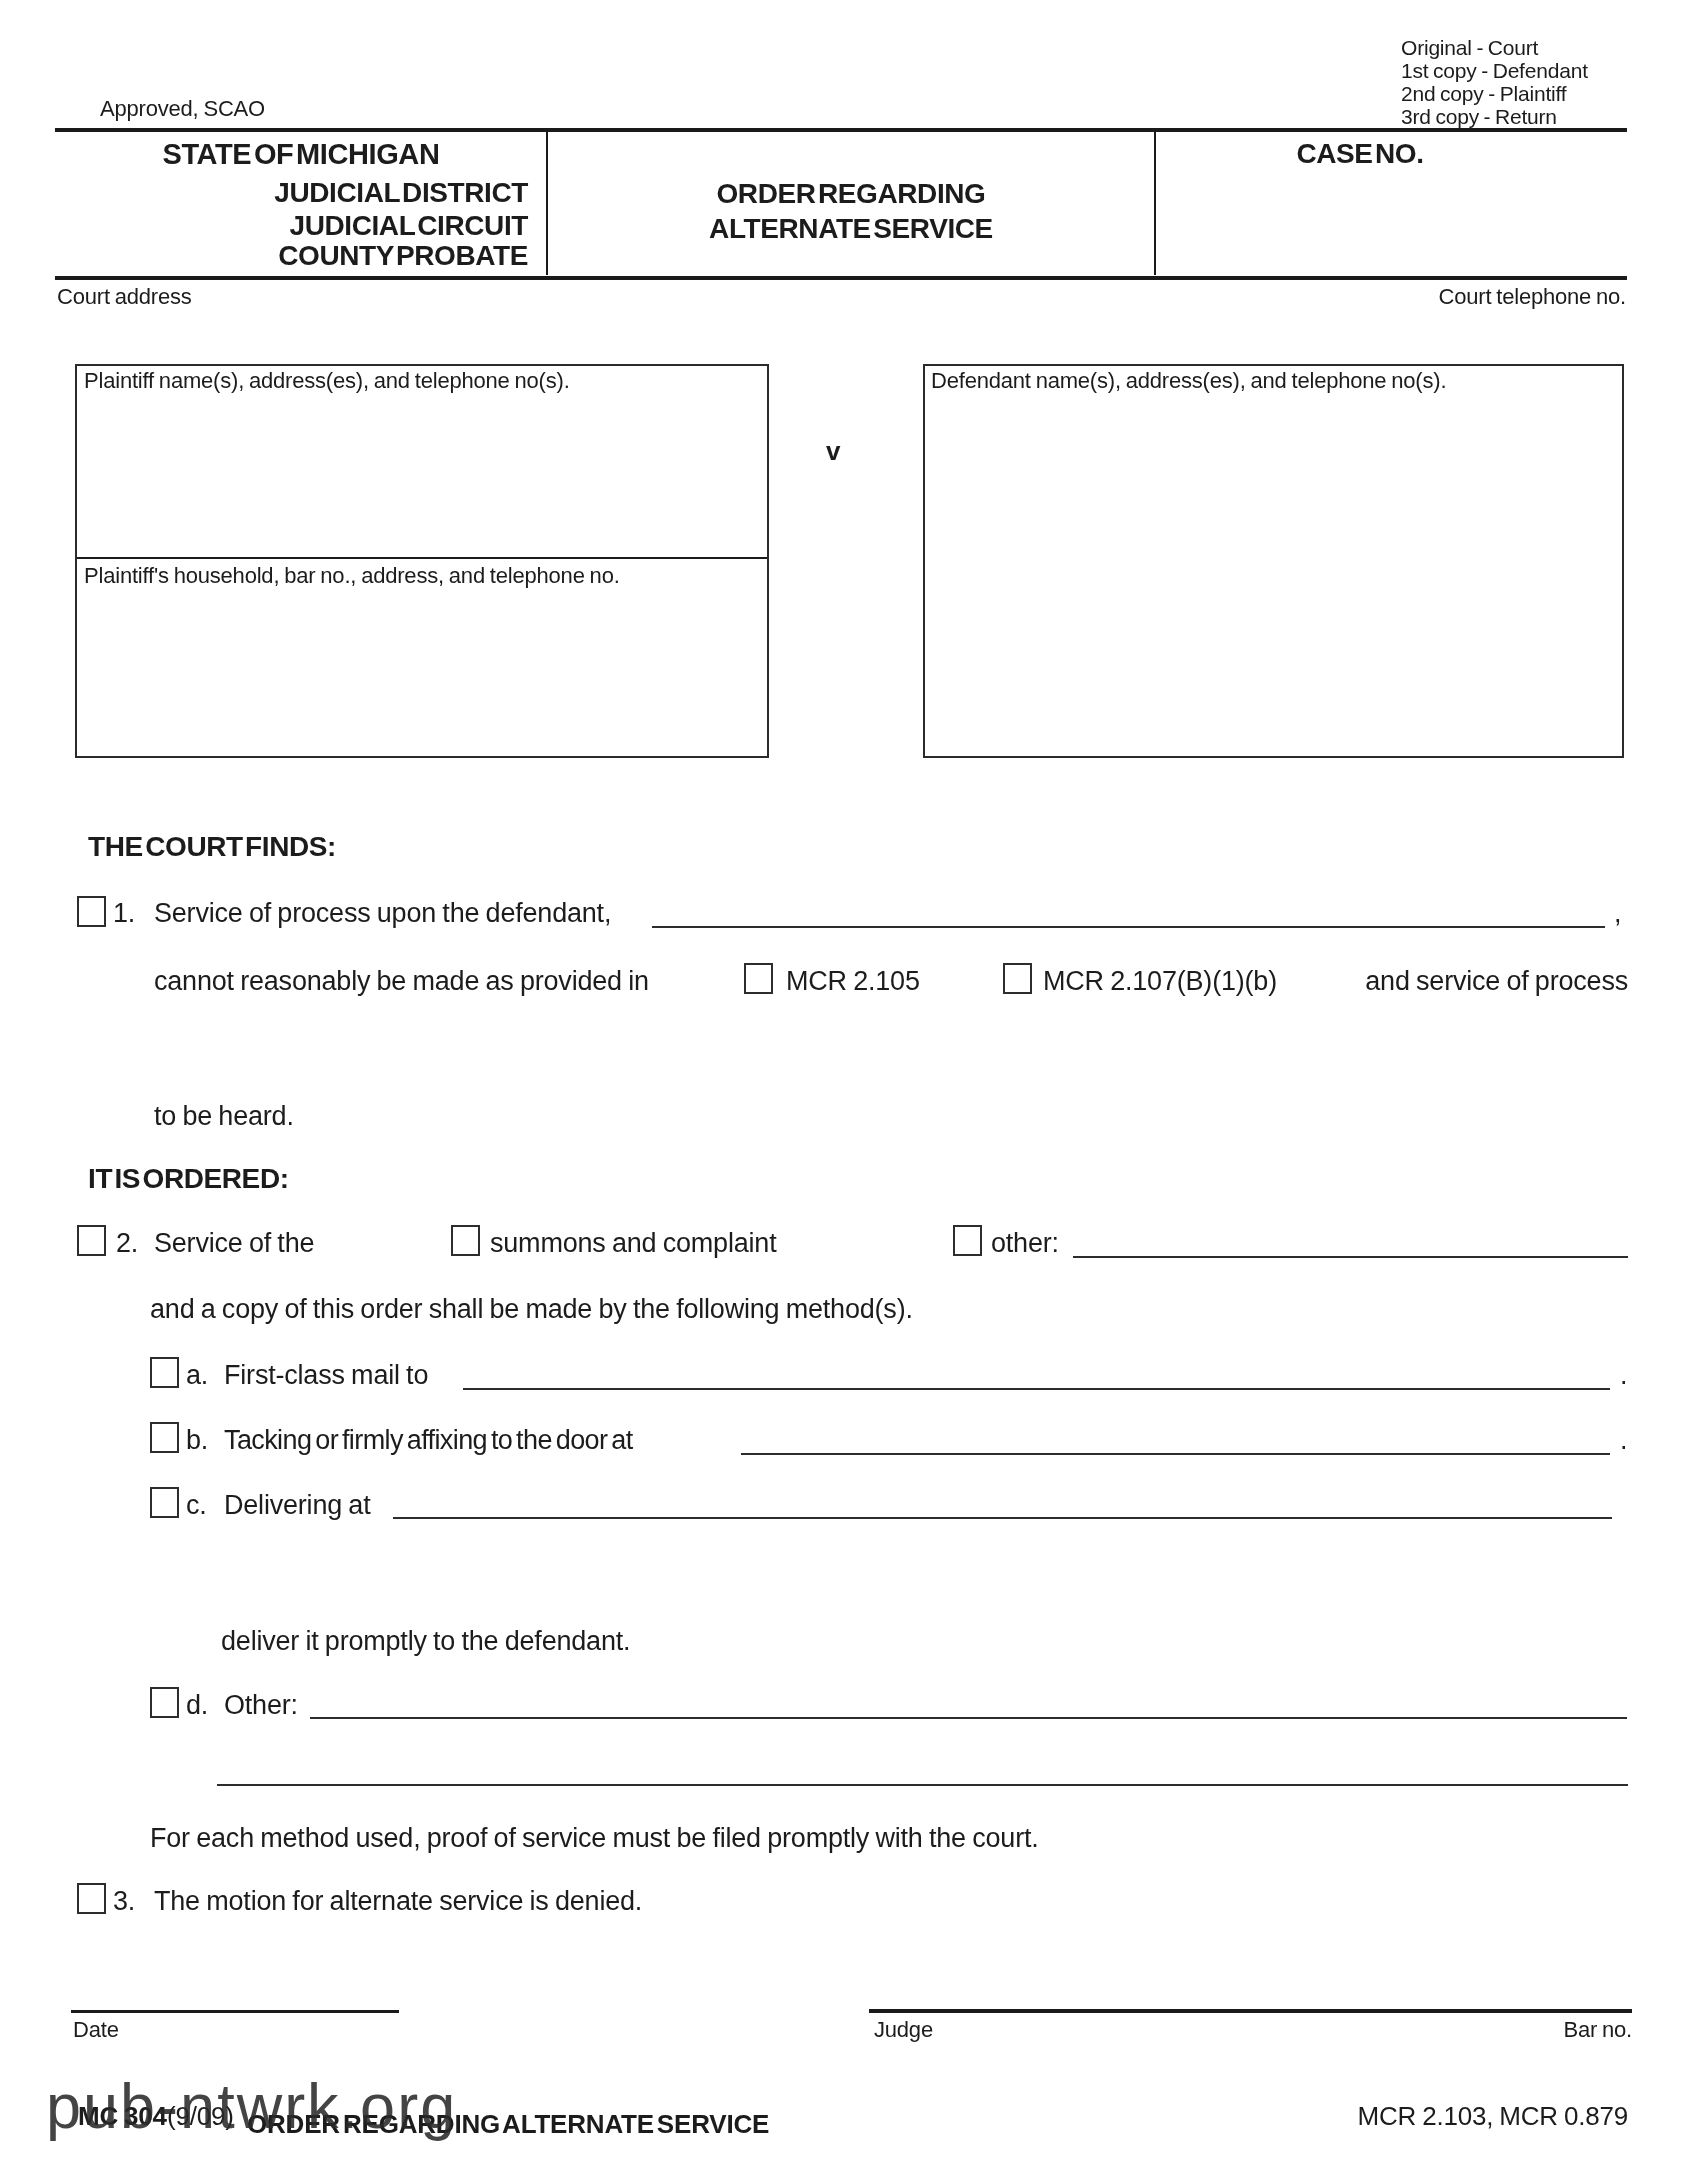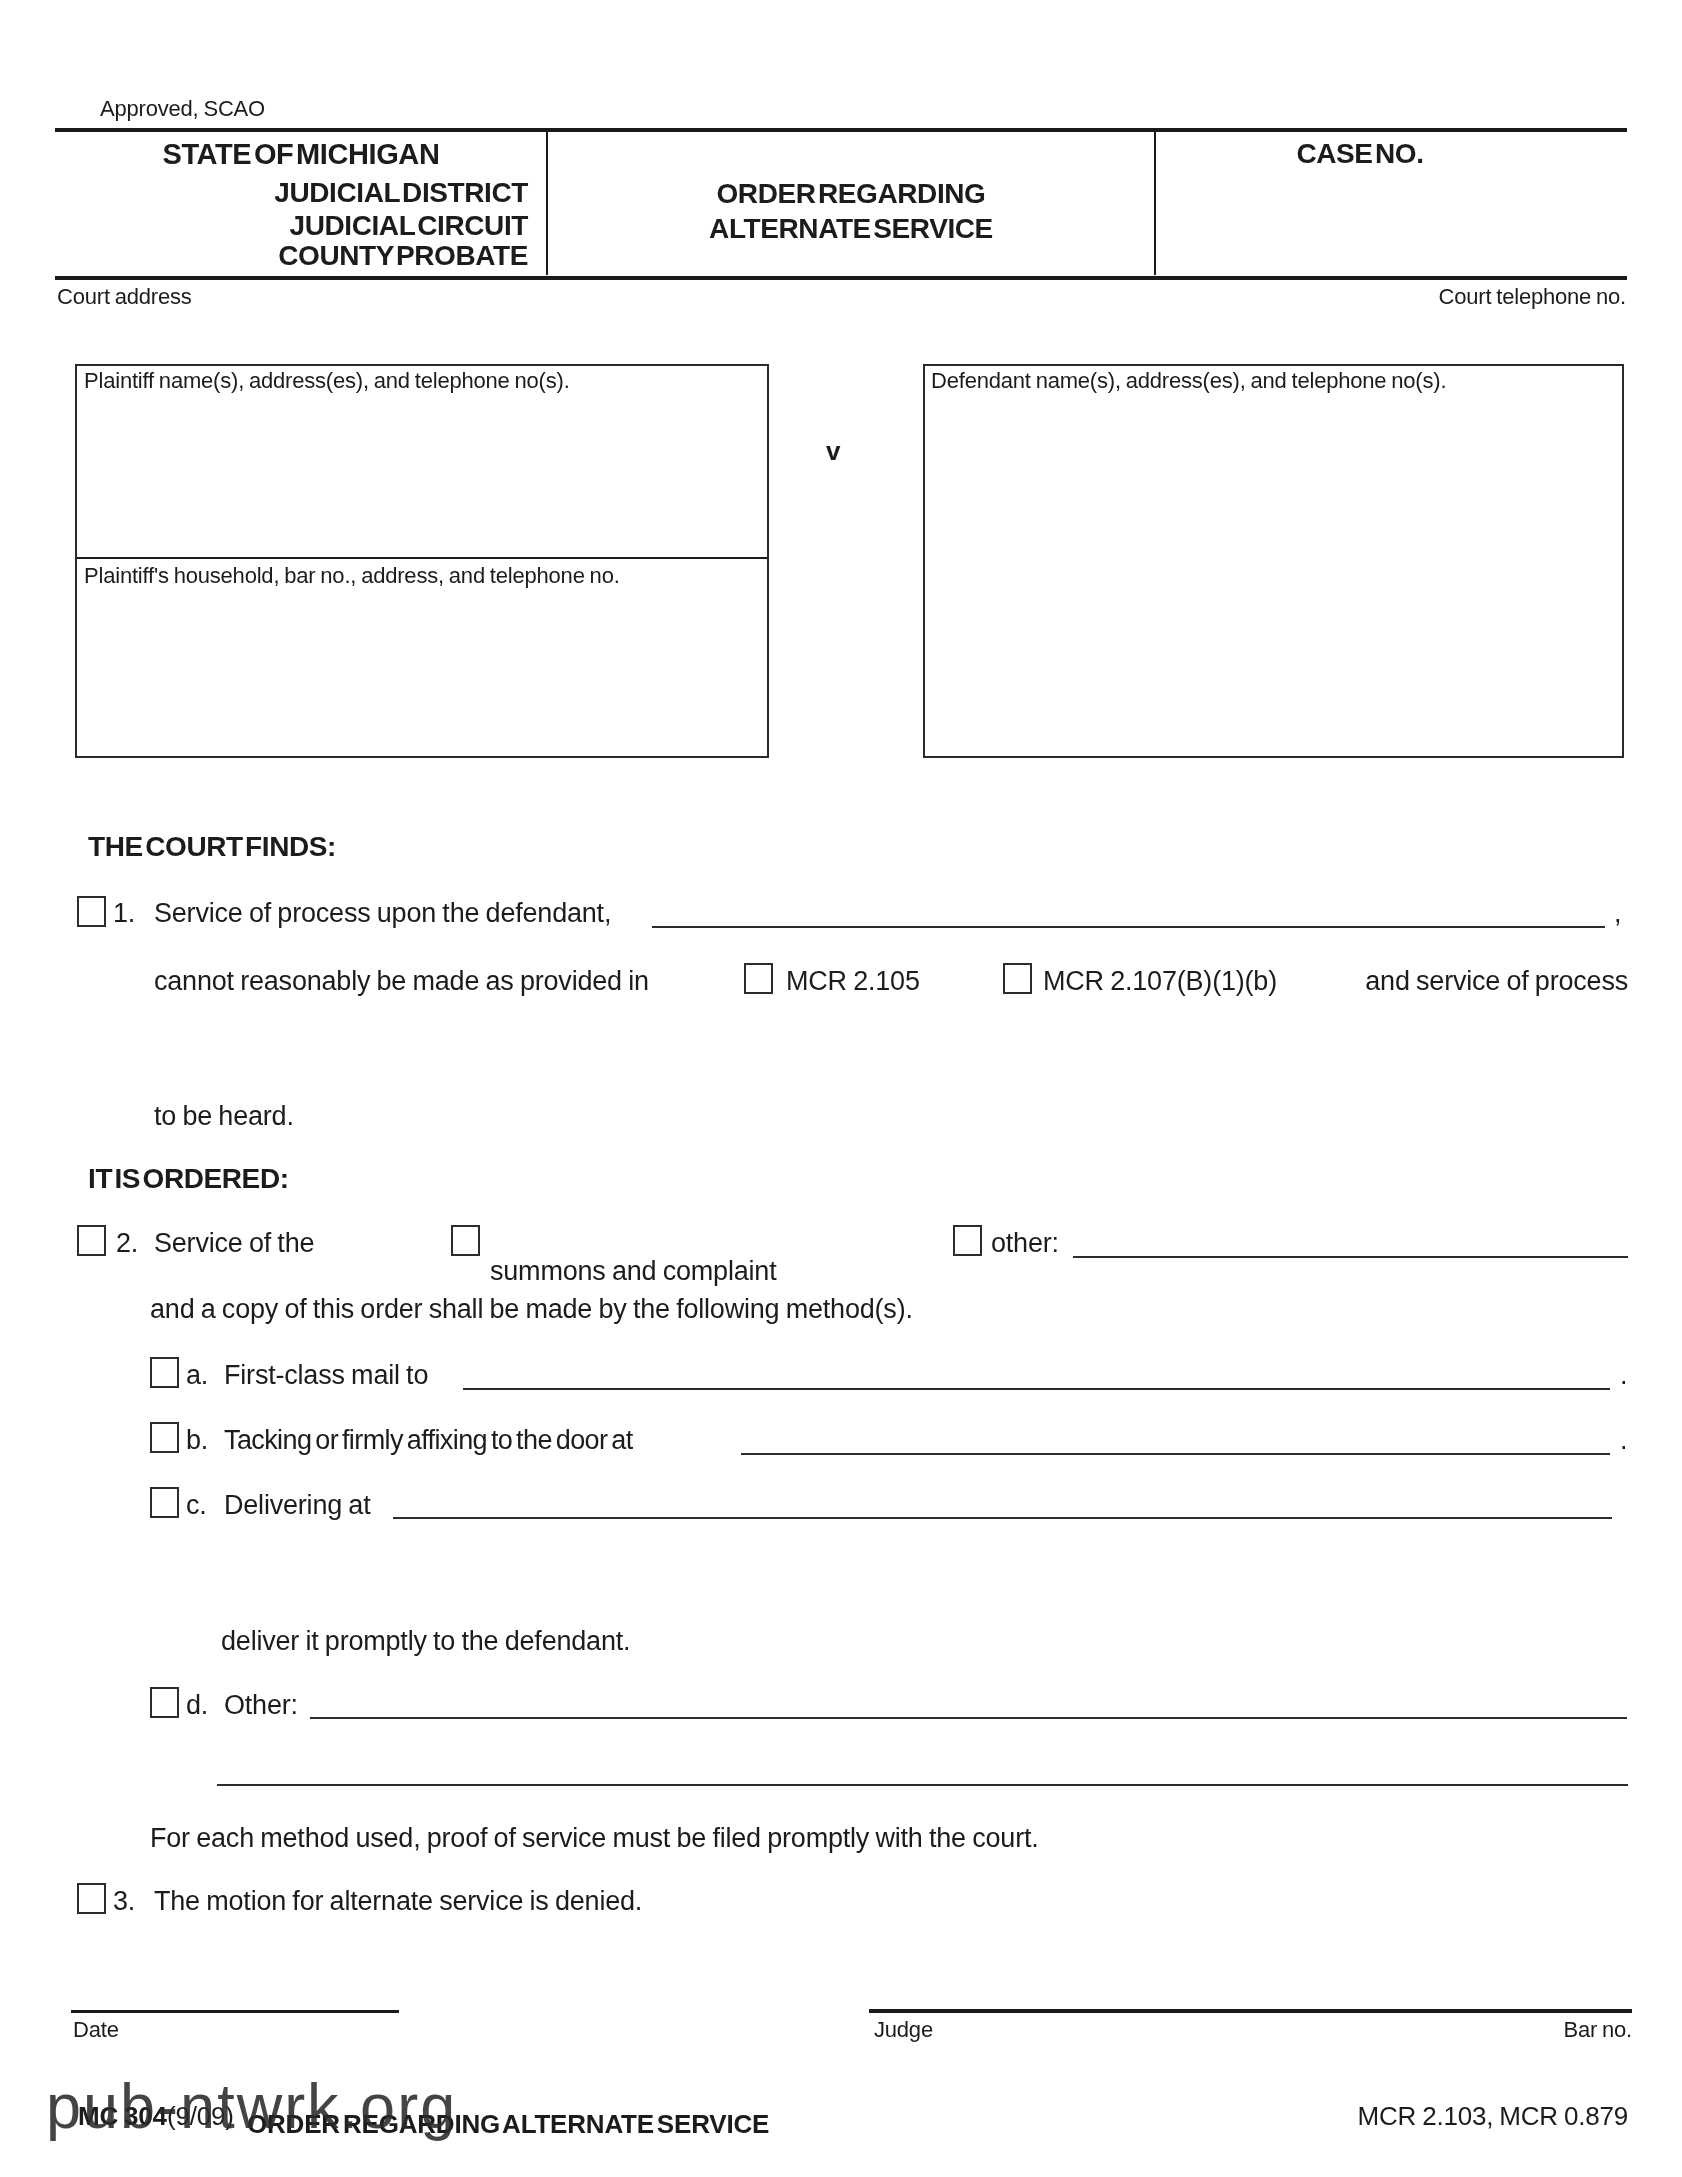--- a/index.html
+++ b/index.html
@@ -28,20 +28,26 @@
   }
   .ftr{font-size:26px;}
 </style>
 </head>
 <body>
 
 <div class="page">
 
   <div class="abs lbl" style="left:100px;top:96px;">Approved, SCAO</div>
 
+  <div class="abs sm" style="left:1401px;top:36px;">
+    <div>Original - Court</div>
+    <div>1st copy - Defendant</div>
+    <div>2nd copy - Plaintiff</div>
+    <div>3rd copy - Return</div>
+  </div>
 
   <div class="rule" style="left:55px;top:128px;width:1572px;height:4px;"></div>
   <div class="rule" style="left:55px;top:276px;width:1572px;height:4px;"></div>
   <div class="rule" style="left:546px;top:130px;width:2px;height:145px;"></div>
   <div class="rule" style="left:1154px;top:130px;width:2px;height:145px;"></div>
 
   <div class="abs hdr" style="left:55px;top:138px;width:492px;text-align:center;font-size:29px;">STATE OF MICHIGAN</div>
   <div class="abs hdr" style="left:100px;top:177px;width:428px;text-align:right;">JUDICIAL DISTRICT</div>
   <div class="abs hdr" style="left:100px;top:210px;width:428px;text-align:right;">JUDICIAL CIRCUIT</div>
   <div class="abs hdr" style="left:100px;top:240px;width:428px;text-align:right;">COUNTY PROBATE</div>
@@ -81,21 +87,21 @@
   <div class="abs t" style="left:1340px;top:966px;width:288px;text-align:right;">and service of process</div>
 
   <div class="abs t" style="left:154px;top:1101px;">to be heard.</div>
 
   <div class="abs hdr" style="left:88px;top:1163px;">IT IS ORDERED:</div>
 
   <div class="cb" style="left:77px;top:1225px;"></div>
   <div class="abs t" style="left:116px;top:1228px;">2.</div>
   <div class="abs t" style="left:154px;top:1228px;">Service of the</div>
   <div class="cb" style="left:451px;top:1225px;"></div>
-  <div class="abs t" style="left:490px;top:1228px;margin-top:28px;">summons and complaint</div>
+  <div class="abs t" style="left:490px;top:1228px;">summons and complaint</div>
   <div class="cb" style="left:953px;top:1225px;"></div>
   <div class="abs t" style="left:991px;top:1228px;">other:</div>
   <div class="blank" style="left:1073px;top:1254px;width:555px;"></div>
 
   <div class="abs t" style="left:150px;top:1294px;">and a copy of this order shall be made by the following method(s).</div>
 
   <div class="cb" style="left:150px;top:1357px;"></div>
   <div class="abs t" style="left:186px;top:1360px;">a.</div>
   <div class="abs t" style="left:224px;top:1360px;">First-class mail to</div>
   <div class="blank" style="left:463px;top:1386px;width:1147px;"></div>

